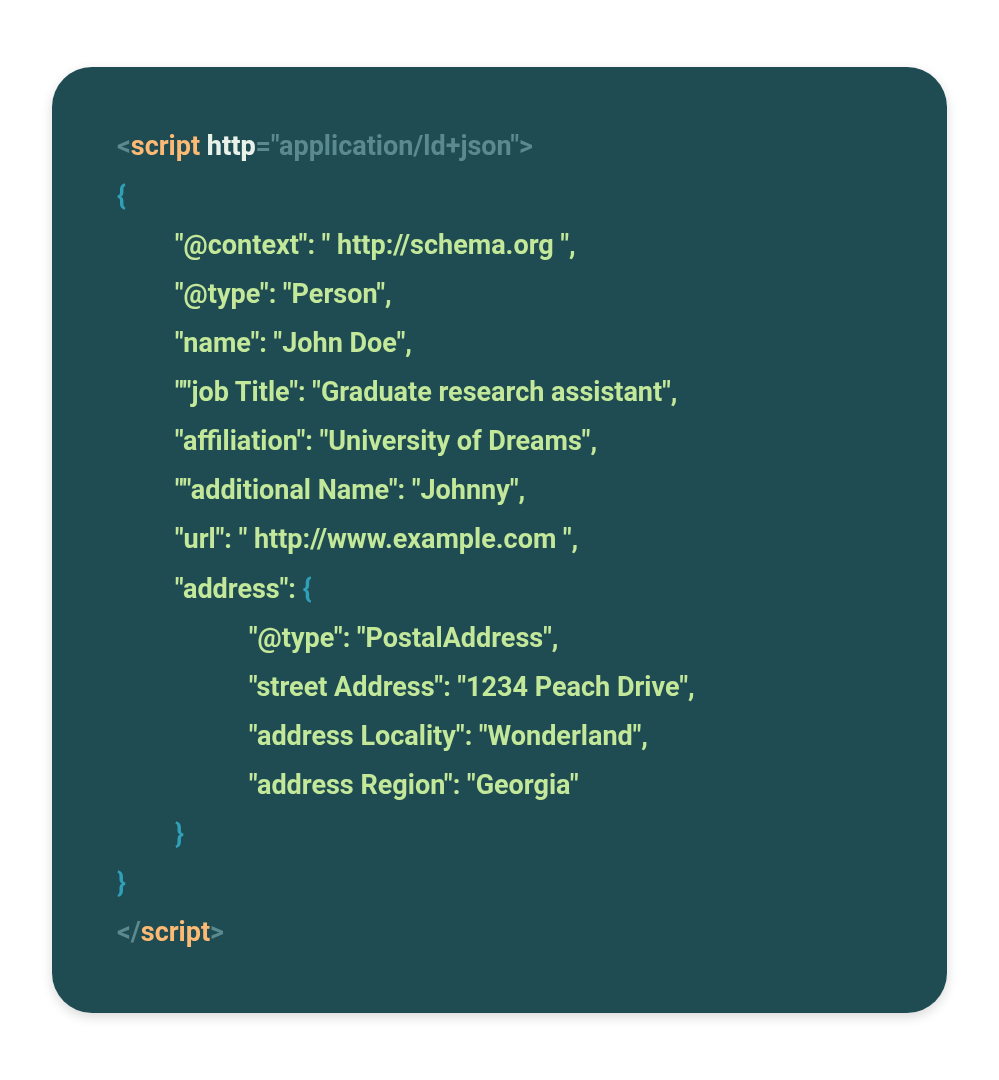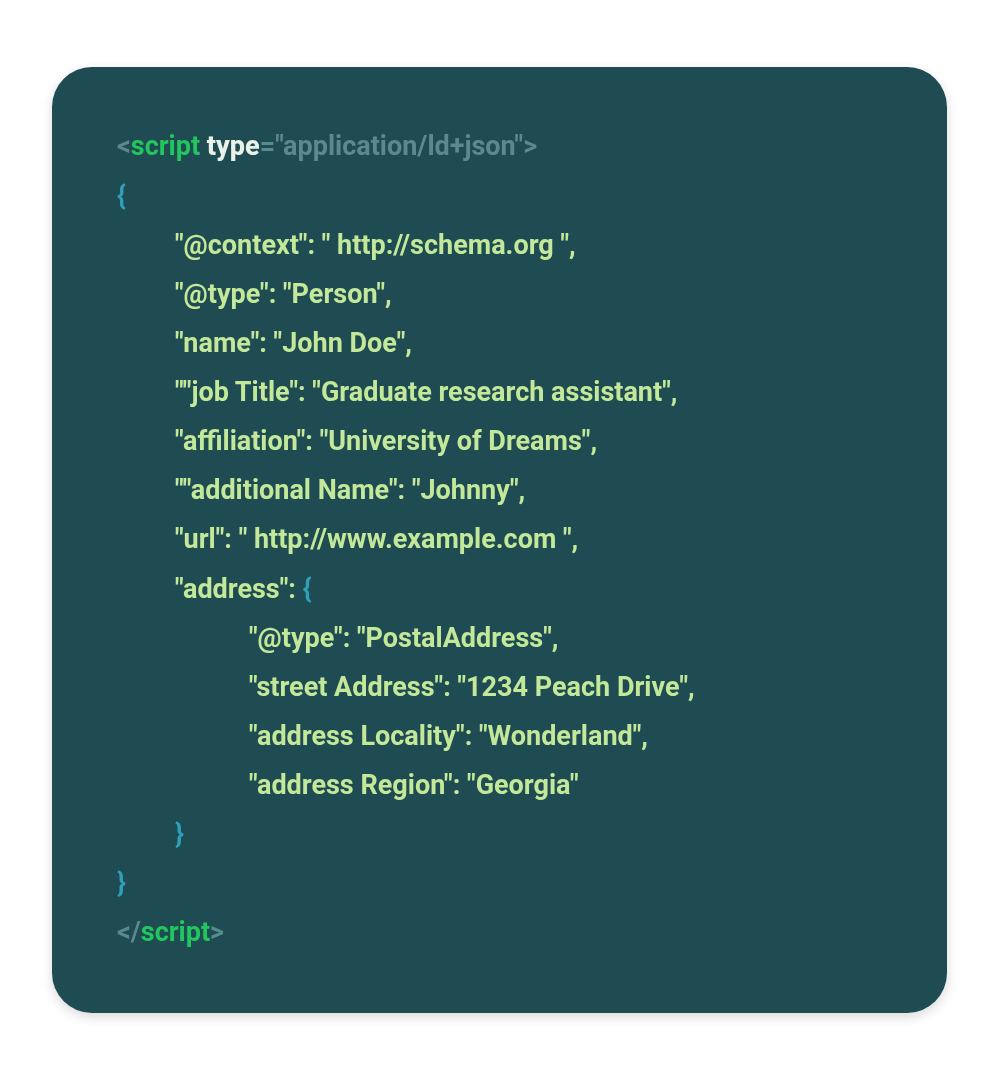--- a/index.html
+++ b/index.html
@@ -24,33 +24,33 @@
       box-shadow: 0 4px 12px rgba(0,0,0,0.15);
     }
     .code-content {
       font-size: 27px;
       line-height: 1.82;
       font-weight: 700;
       white-space: pre;
       font-family: inherit;
     }
     .tag-bracket { color: #5a8a8e; font-weight: 700; }
-    .tag-name   { color: #22c55e; font-weight: 700; }
+    .tag-name   { color: #fdba74; font-weight: 700; }
     .attr-name  { color: #e8f2e8; font-weight: 800; }
     .attr-value { color: #5a8a8e; font-weight: 700; }
     .brace      { color: #2fa0b8; font-weight: 700; }
     .json-text  { color: #c3e89a; font-weight: 700; }
     .indent1 { padding-left: 58px; display: inline-block; }
     .indent2 { padding-left: 132px; display: inline-block; }
   </style>
 </head>
 <body>
 
 <div class="code-block">
-  <div class="code-content"><span class="tag-bracket">&lt;</span><span class="tag-name">script</span><span class="attr-name"> type</span><span class="attr-value">=</span><span class="attr-value">"application/ld+json"</span><span class="tag-bracket">&gt;</span>
+  <div class="code-content"><span class="tag-bracket">&lt;</span><span class="tag-name">script</span><span class="attr-name"> http</span><span class="attr-value">=</span><span class="attr-value">"application/ld+json"</span><span class="tag-bracket">&gt;</span>
 <span class="brace">{</span>
 <span class="indent1 json-text">"@context": " http://schema.org ",</span>
 <span class="indent1 json-text">"@type": "Person",</span>
 <span class="indent1 json-text">"name": "John Doe",</span>
 <span class="indent1 json-text">""job Title": "Graduate research assistant",</span>
 <span class="indent1 json-text">"affiliation": "University of Dreams",</span>
 <span class="indent1 json-text">""additional Name": "Johnny",</span>
 <span class="indent1 json-text">"url": " http://www.example.com ",</span>
 <span class="indent1"><span class="json-text">"address": </span><span class="brace">{</span></span>
 <span class="indent2 json-text">"@type": "PostalAddress",</span>

